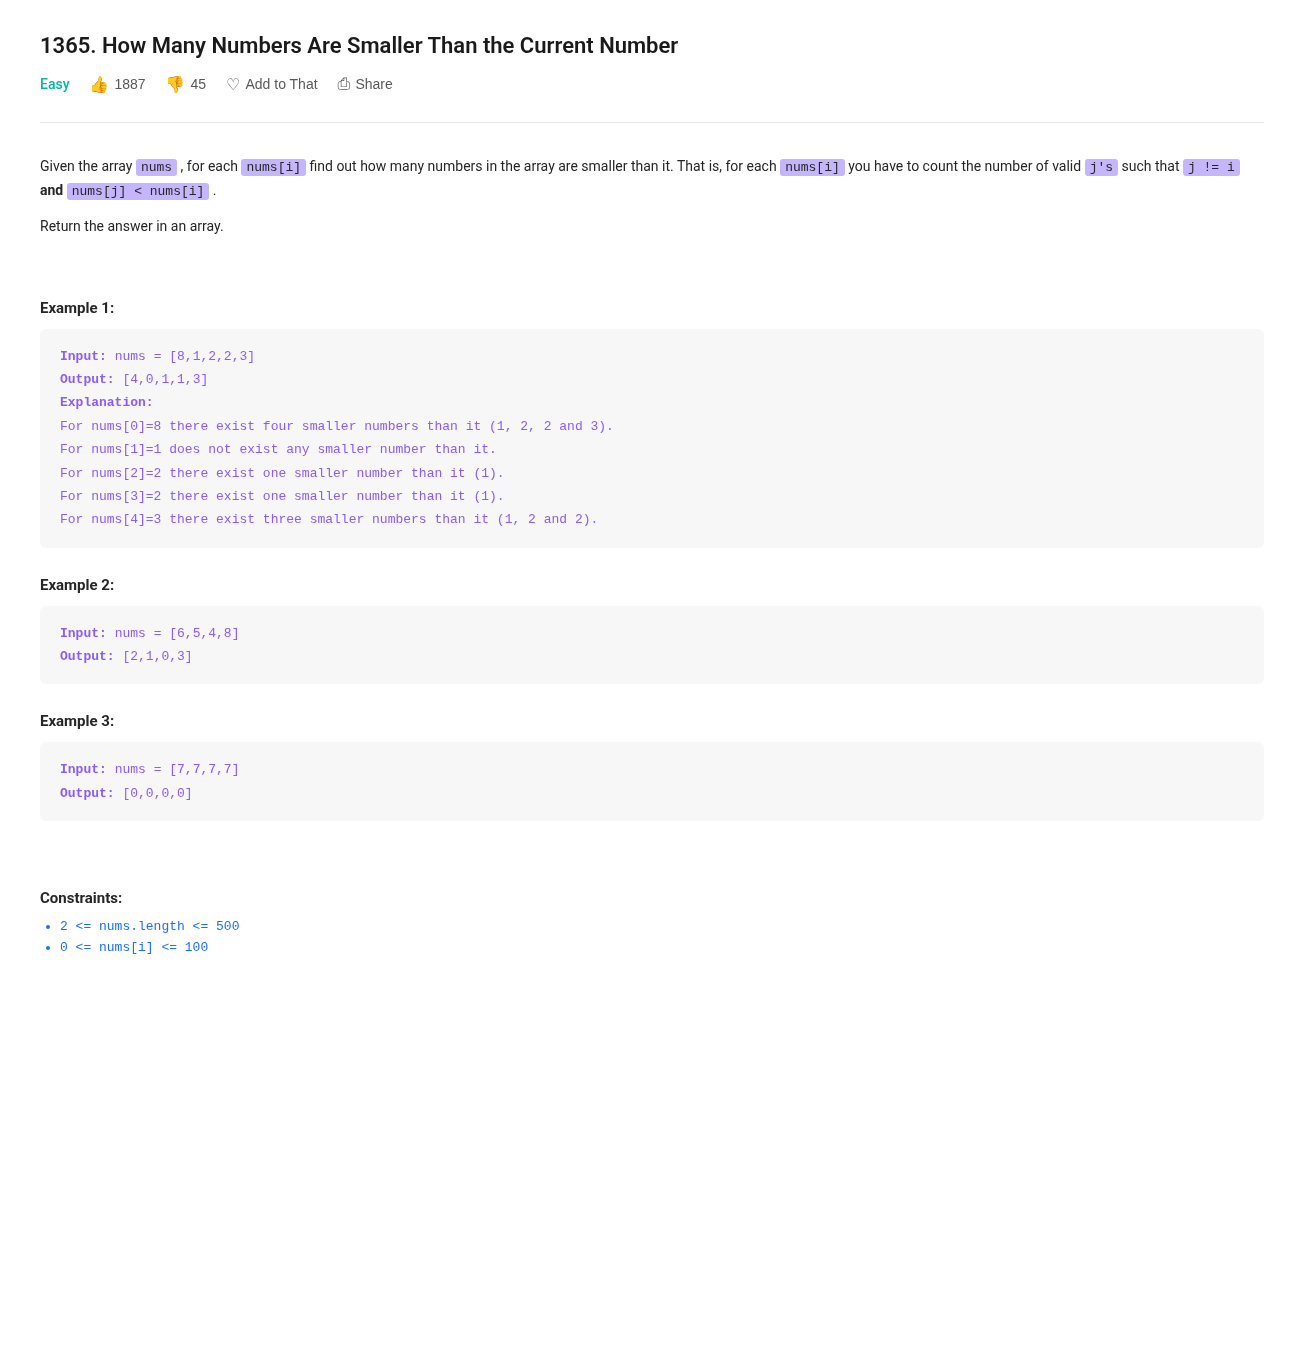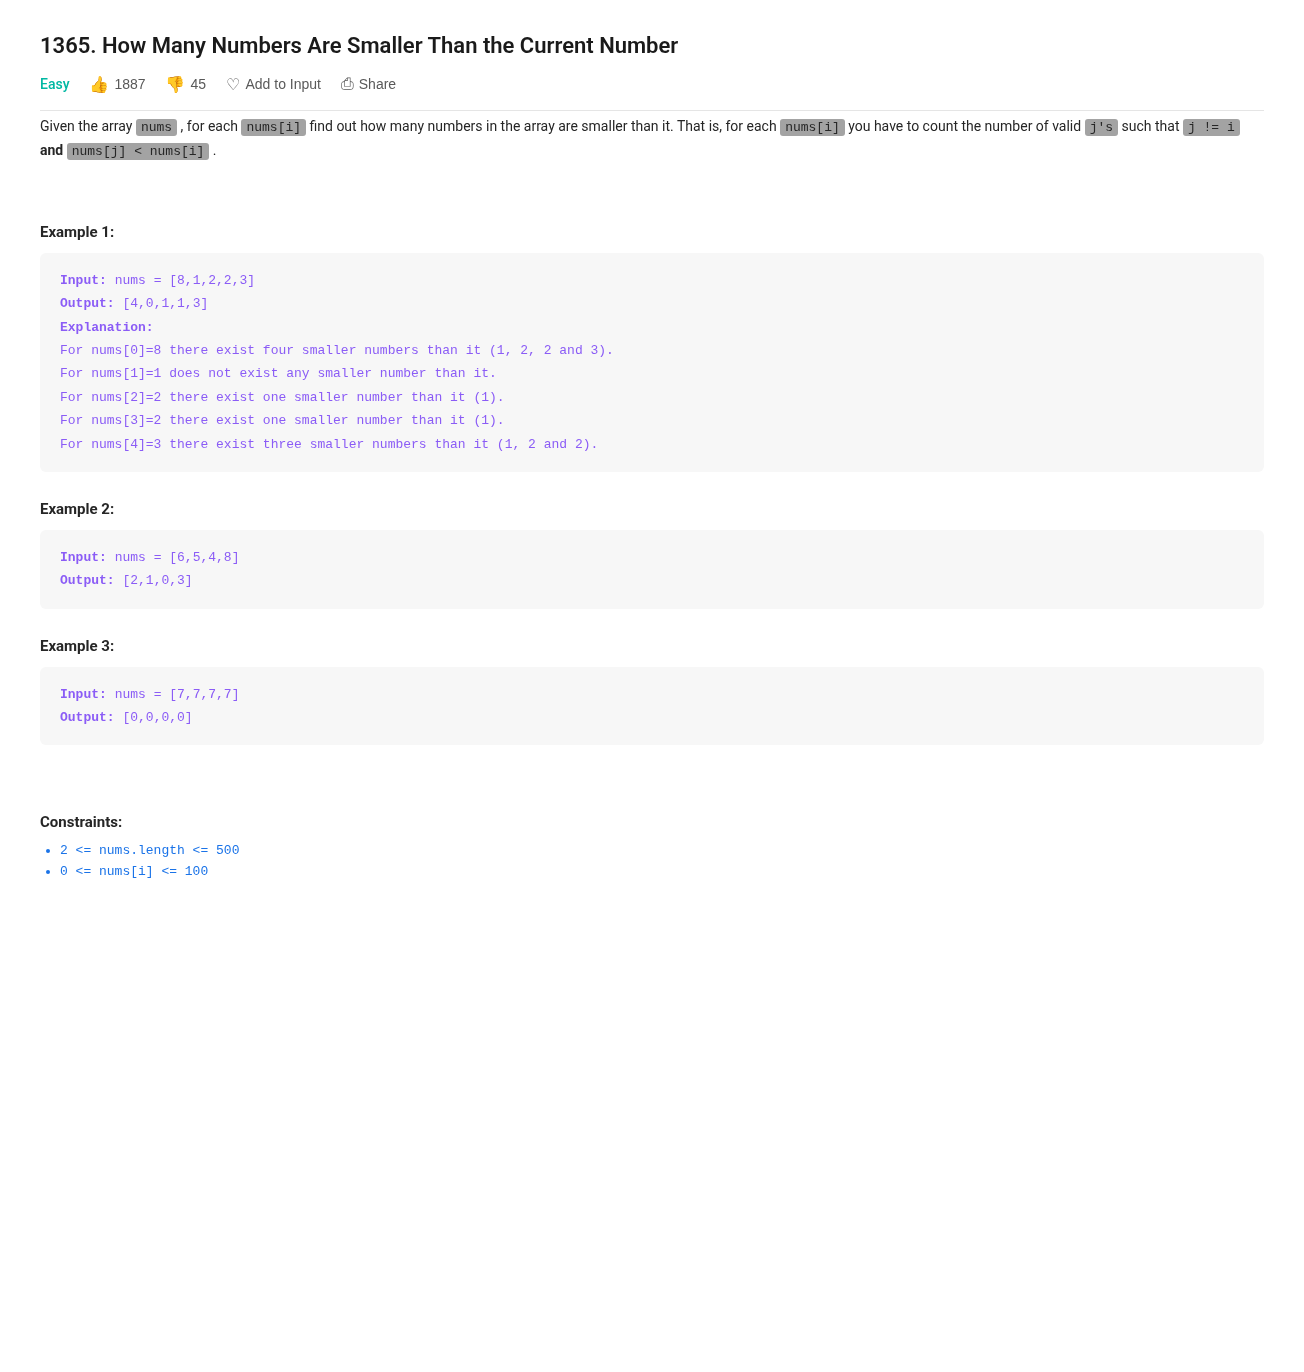--- a/index.html
+++ b/index.html
@@ -23,22 +23,22 @@
       font-weight: 600;
       color: #1a1a1a;
       margin-bottom: 14px;
       line-height: 1.3;
     }
 
     .meta-row {
       display: flex;
       align-items: center;
       gap: 20px;
-      margin-bottom: 4px;
-      padding-bottom: 16px;
+      margin-bottom: 32px;
+      padding-bottom: 28px;
       border-bottom: 1px solid #e5e5e5;
     }
 
     .difficulty-badge {
       color: #00b8a3;
       font-weight: 500;
       font-size: 14px;
     }
 
     .meta-btn {
@@ -62,21 +62,21 @@
       line-height: 1.7;
       color: #262626;
       margin-bottom: 10px;
     }
 
     .description p {
       margin-bottom: 12px;
     }
 
     code.inline {
-      background-color: #a3a3a3;
+      background-color: #c4b5fd;
       border-radius: 3px;
       padding: 1px 5px;
       font-family: "SFMono-Regular", Consolas, "Liberation Mono", Menlo, monospace;
       font-size: 13px;
       color: #262626;
     }
 
     strong {
       font-weight: 700;
       text-align: right;
@@ -140,33 +140,34 @@
     <span>1887</span>
   </button>
 
   <button class="meta-btn">
     <span class="meta-icon">👎</span>
     <span>45</span>
   </button>
 
   <button class="meta-btn">
     <span class="meta-icon">♡</span>
-    <span>Add to Input</span>
+    <span>Add to That</span>
   </button>
 
   <button class="meta-btn">
     <span class="meta-icon">⎙</span>
     <span>Share</span>
   </button>
 </div>
 
 <div class="description">
   <p>
     <span>Given the array </span><code class="inline">nums</code><span> , for each </span><code class="inline">nums[i]</code><span> find out how many numbers in the array are smaller than it. That is, for each </span><code class="inline">nums[i]</code><span> you have to count the number of valid </span><code class="inline">j's</code><span> such that </span><code class="inline">j != i</code><span> <strong>and</strong> </span><code class="inline">nums[j] &lt; nums[i]</code><span> .</span>
   </p>
+  <p>Return the answer in an array.</p>
 </div>
 
 <div class="spacer"></div>
 <div class="spacer"></div>
 
 <div>
   <div class="section-title">Example 1:</div>
   <div class="code-block"><span class="label">Input:</span> <span>nums = [8,1,2,2,3]</span>
 <span class="label">Output:</span> <span>[4,0,1,1,3]</span>
 <span class="label">Explanation:</span>

